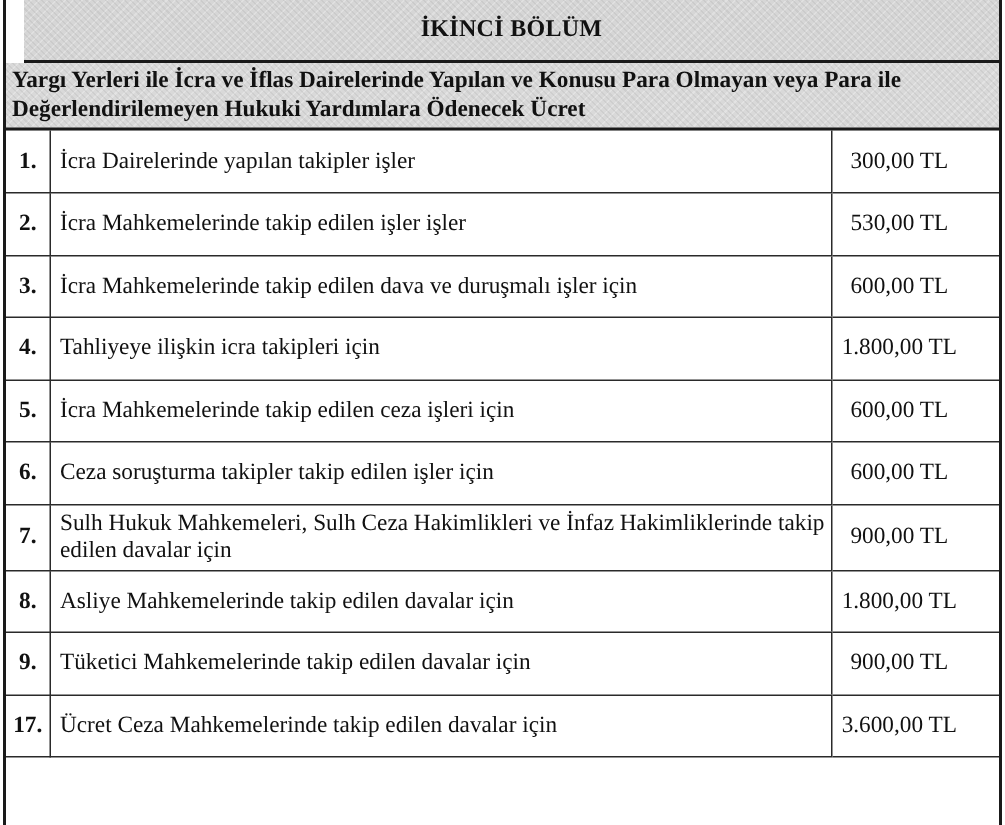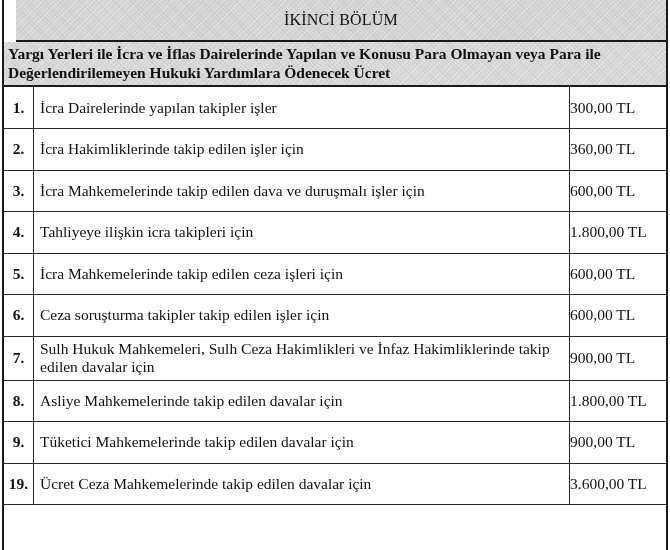--- a/index.html
+++ b/index.html
@@ -4,53 +4,53 @@
   <style>
     html, body { margin: 0; padding: 0; background: #ffffff; }
     body { width: 670px; height: 550px; overflow: hidden; position: relative;
       font-family: "Liberation Serif", "DejaVu Serif", serif; color: #111; }
     .sheet { position: absolute; left: 2px; top: 0; width: 666px; height: 550px;
       border-left: 2px solid #1a1a1a; border-right: 2px solid #1a1a1a; box-sizing: border-box; }
     .section-title { height: 42px; display: flex; align-items: center; justify-content: center;
       background: #d6d6d6;
       background-image: repeating-linear-gradient(45deg, rgba(0,0,0,0.05) 0 1px, transparent 1px 3px),
                         repeating-linear-gradient(-45deg, rgba(255,255,255,0.25) 0 1px, transparent 1px 4px);
-      font-weight: normal; font-size: 16px; letter-spacing: 0.2px;
+      font-weight: bold; font-size: 16px; letter-spacing: 0.2px;
       border-bottom: 2px solid #1a1a1a; box-sizing: border-box; margin-left: 12px; }
     .subtitle { height: 45px; padding: 2px 4px 12px 4px; box-sizing: border-box;
       background: #d9d9d9;
       background-image: repeating-linear-gradient(45deg, rgba(0,0,0,0.05) 0 1px, transparent 1px 3px),
                         repeating-linear-gradient(-45deg, rgba(255,255,255,0.25) 0 1px, transparent 1px 4px);
       font-weight: bold; font-size: 15.5px; line-height: 19px;
       border-bottom: 2px solid #1a1a1a; }
     table { border-collapse: collapse; width: 100%; table-layout: fixed; }
     td { border-bottom: 1.5px solid #2a2a2a; font-size: 15.5px; padding: 0; vertical-align: middle; }
     td.num { width: 29px; text-align: center; font-weight: bold; border-right: 1.5px solid #2a2a2a; }
     td.desc { padding-left: 6px; line-height: 18px; }
-    td.amount { width: 89px; text-align: left; padding-right: 7px; border-left: 1.5px solid #2a2a2a; }
+    td.amount { width: 89px; text-align: center; padding-right: 22px; border-left: 1.5px solid #2a2a2a; }
     tr.row { height: 41.5px; }
     tr.row.tall { height: 44px; }
   </style>
 </head>
 <body>
 
 <div class="sheet">
   <div class="section-title">İKİNCİ BÖLÜM</div>
   <div class="subtitle">Yargı Yerleri ile İcra ve İflas Dairelerinde Yapılan ve Konusu Para Olmayan veya Para ile Değerlendirilemeyen Hukuki Yardımlara Ödenecek Ücret</div>
   <table>
     <tbody>
       <tr class="row">
         <td class="num">1.</td>
         <td class="desc">İcra Dairelerinde yapılan takipler işler</td>
         <td class="amount">300,00 TL</td>
       </tr>
       <tr class="row">
         <td class="num">2.</td>
-        <td class="desc">İcra Hakimliklerinde takip edilen işler için</td>
-        <td class="amount">360,00 TL</td>
+        <td class="desc">İcra Mahkemelerinde takip edilen işler işler</td>
+        <td class="amount">530,00 TL</td>
       </tr>
       <tr class="row">
         <td class="num">3.</td>
         <td class="desc">İcra Mahkemelerinde takip edilen dava ve duruşmalı işler için</td>
         <td class="amount">600,00 TL</td>
       </tr>
       <tr class="row">
         <td class="num">4.</td>
         <td class="desc">Tahliyeye ilişkin icra takipleri için</td>
         <td class="amount">1.800,00 TL</td>
@@ -74,19 +74,19 @@
         <td class="num">8.</td>
         <td class="desc">Asliye Mahkemelerinde takip edilen davalar için</td>
         <td class="amount">1.800,00 TL</td>
       </tr>
       <tr class="row">
         <td class="num">9.</td>
         <td class="desc">Tüketici Mahkemelerinde takip edilen davalar için</td>
         <td class="amount">900,00 TL</td>
       </tr>
       <tr class="row">
-        <td class="num">19.</td>
+        <td class="num">17.</td>
         <td class="desc">Ücret Ceza Mahkemelerinde takip edilen davalar için</td>
         <td class="amount">3.600,00 TL</td>
       </tr>
     </tbody>
   </table>
 </div>
 
 </body></html>

